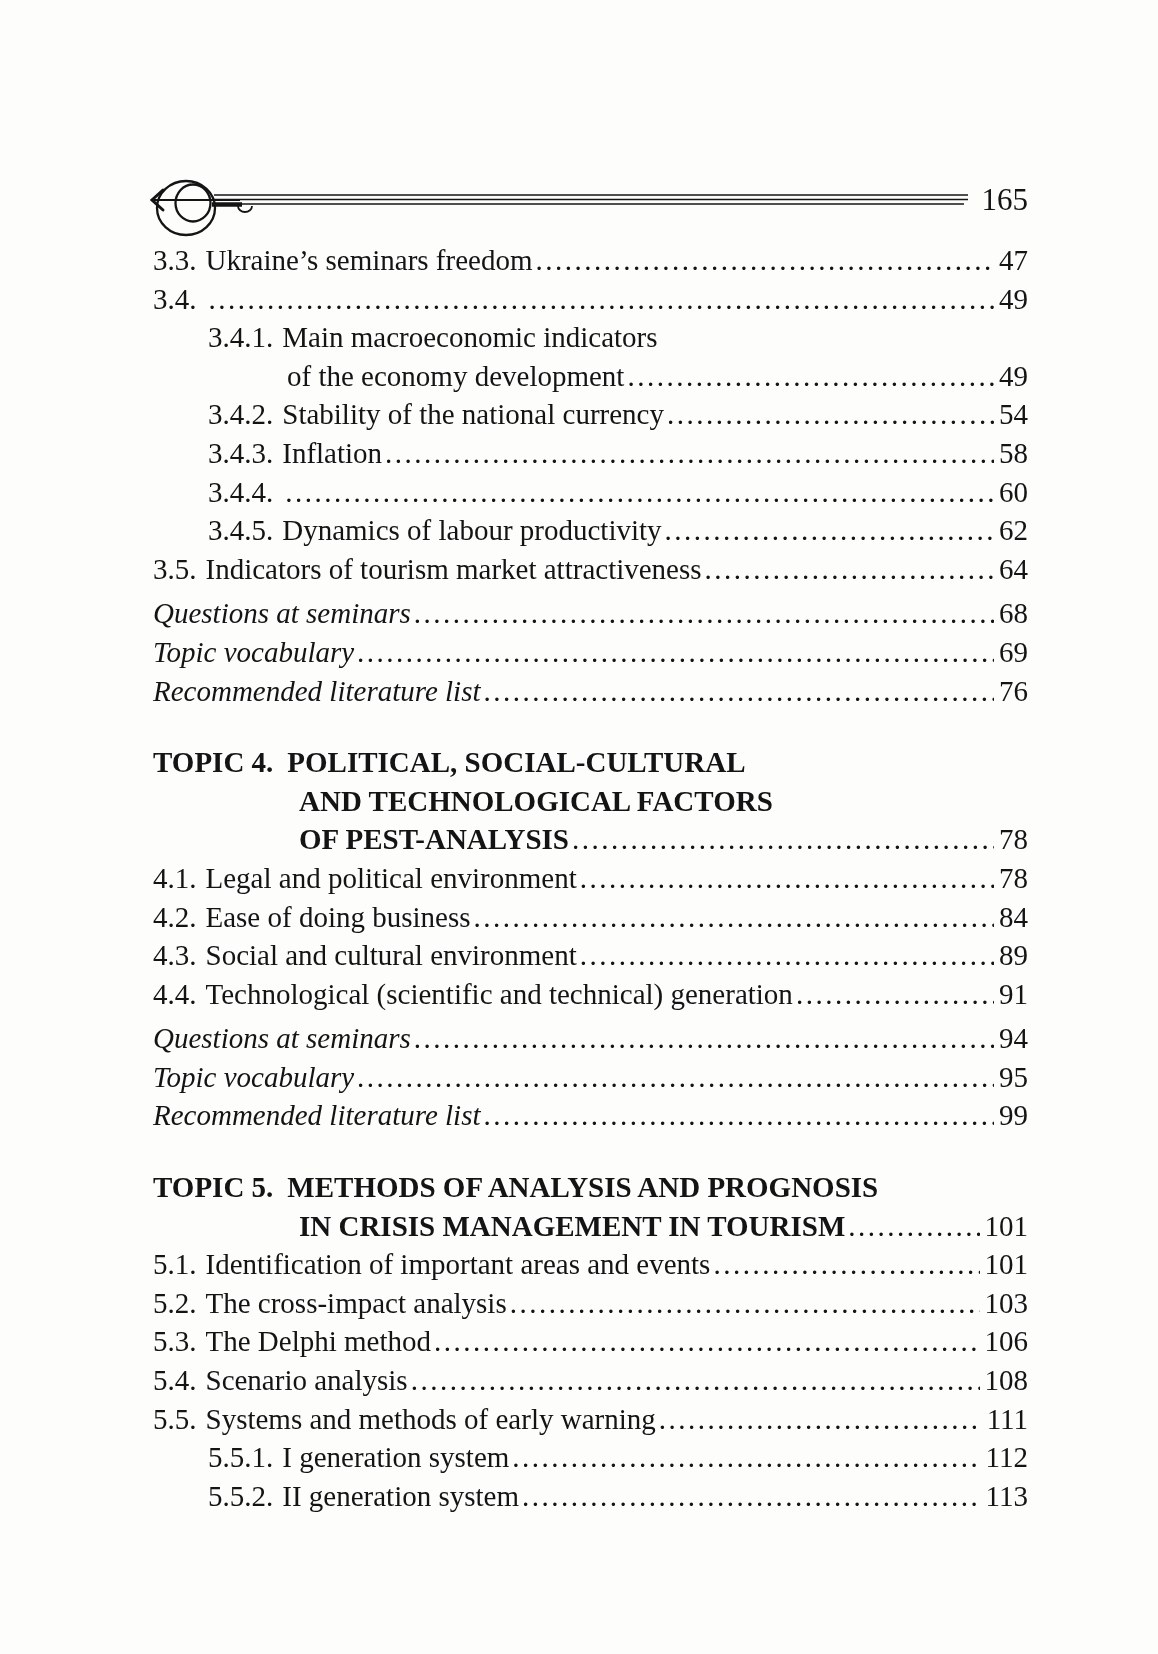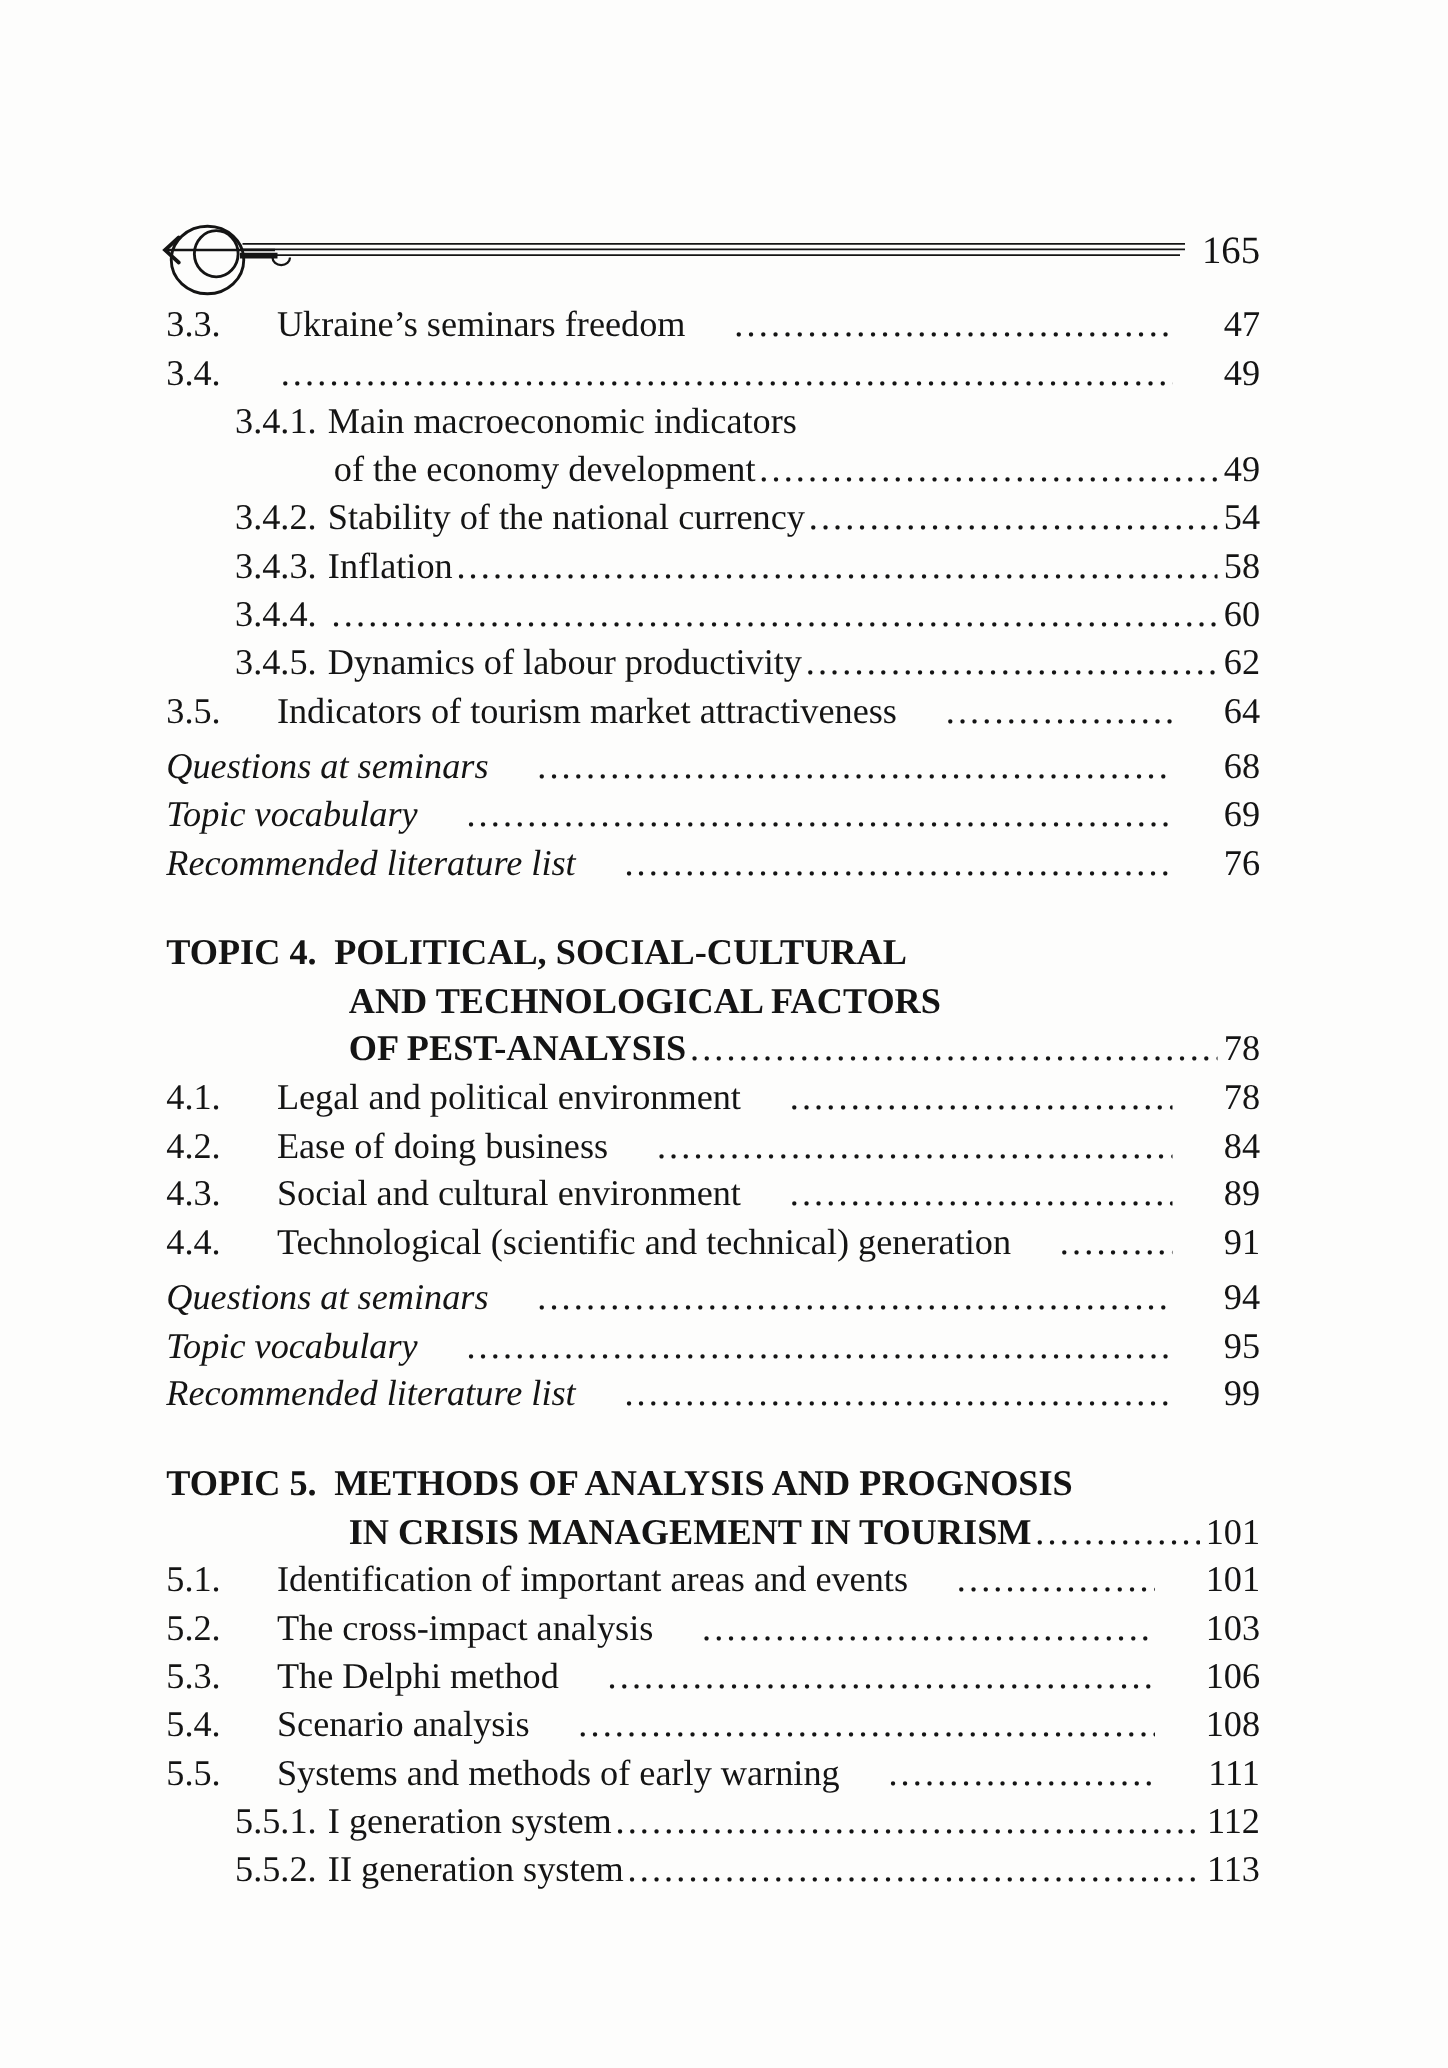--- a/index.html
+++ b/index.html
@@ -4,40 +4,40 @@
 <style>
   html,body{margin:0;padding:0;}
   body{
     width:1158px;height:1654px;
     background:#fdfdfc;
     font-family:"Liberation Serif","DejaVu Serif",serif;
     color:#141414;
     position:relative;
     overflow:hidden;
   }
-  .page{position:absolute;inset:0;}
+  .page{position:absolute;inset:0;margin-left:20px;}
   
   .header{
     position:absolute;left:133px;top:172px;width:875px;height:70px;
   }
   .ornament{position:absolute;left:-5px;top:0;}
   .page-num{
     position:absolute;right:0;top:12px;
     font-size:31px;line-height:31px;
   }
   
   .toc{
     position:absolute;left:133px;top:241px;width:875px;
     font-size:29px;
   }
   .row{
     display:flex;align-items:baseline;
     line-height:38.6px;white-space:nowrap;
   }
-  .lv0{padding-left:0;gap:36px;}
+  .lv0{padding-left:0;}
   .lv1{padding-left:55px;}
   .lv2{padding-left:134px;}
   .lvt0{padding-left:0;}
   .lvt1{padding-left:146px;align-items:center;}
   .num{margin-right:9px;flex:0 0 auto;}
   .lvt0 .num{margin-right:14px;}
   .txt{flex:0 0 auto;}
   .dots{flex:1 1 auto;overflow:hidden;margin-left:3px;min-width:0;}
   .dots::after{
     content:"........................................................................................................................................";

